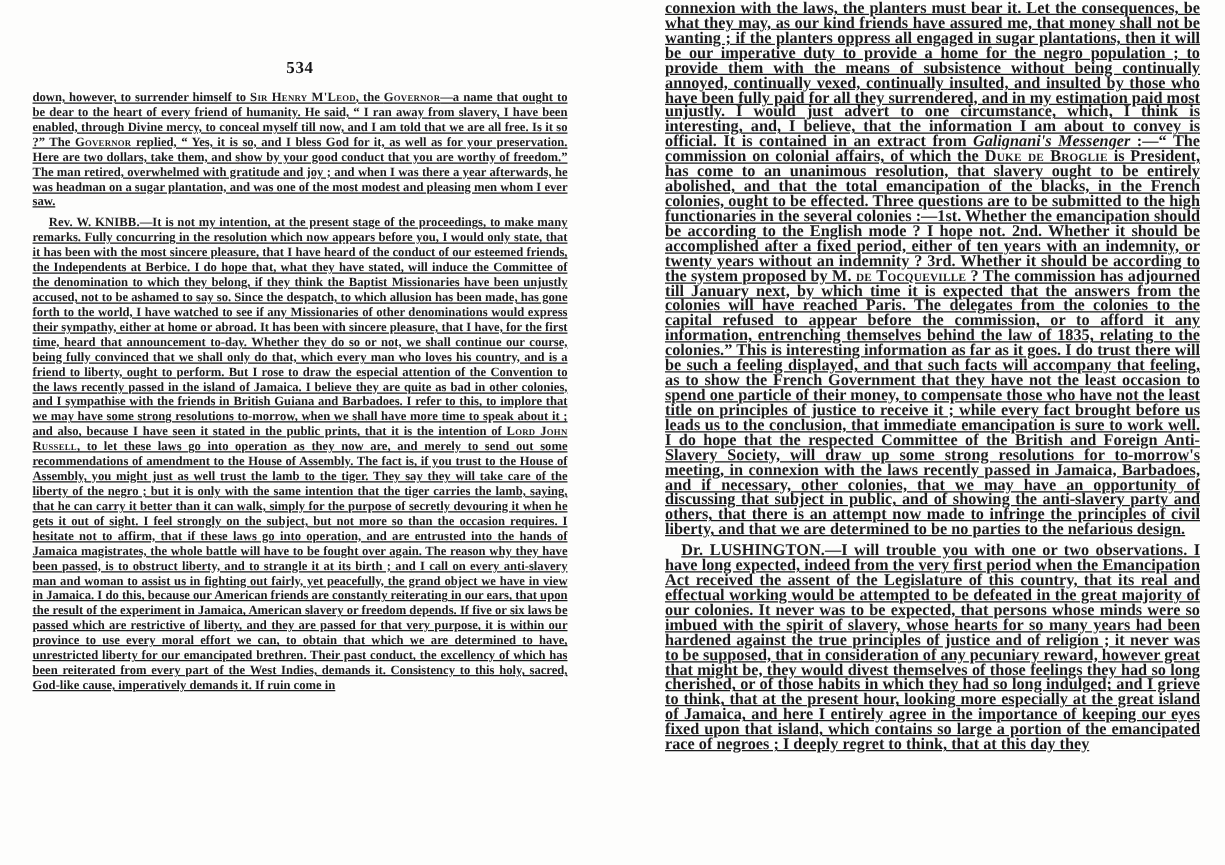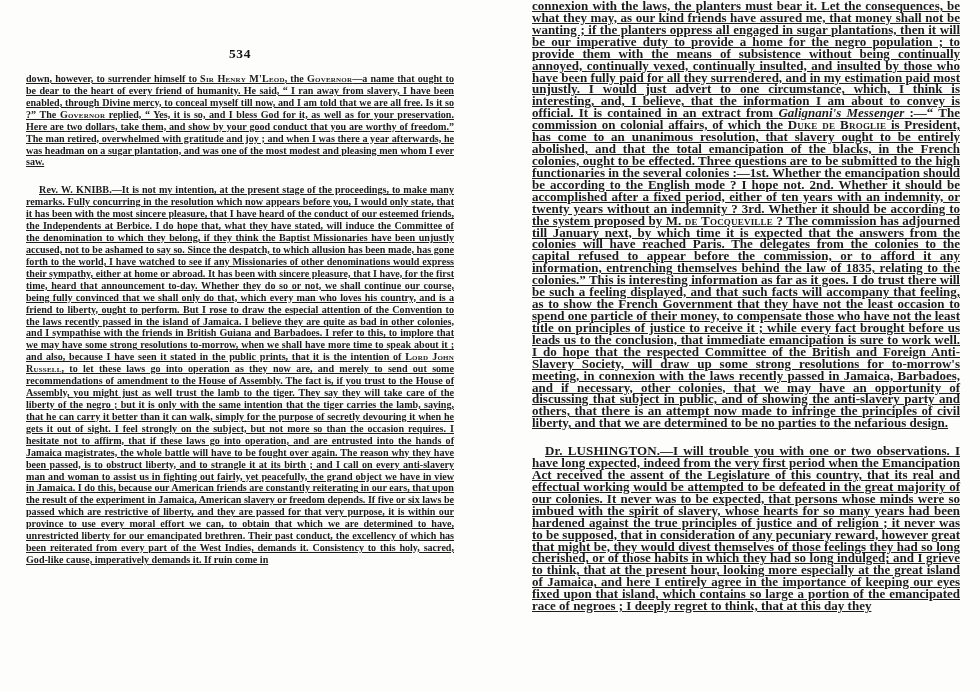--- a/index.html
+++ b/index.html
@@ -66,21 +66,21 @@
   .page-right .body-text {
     font-size: 13px;
     line-height: 11.92px;
   }
   .para {
     margin: 0;
     text-align: justify;
     text-decoration: underline;
   }
   .para + .para {
-    margin-top: 16px;
+    margin-top: 5px;
   }
   .para.indent {
     text-indent: 13px;
   }
   .sc {
     font-variant: small-caps;
     font-weight: 700;
     letter-spacing: 0.2px;
   }
   .it {

